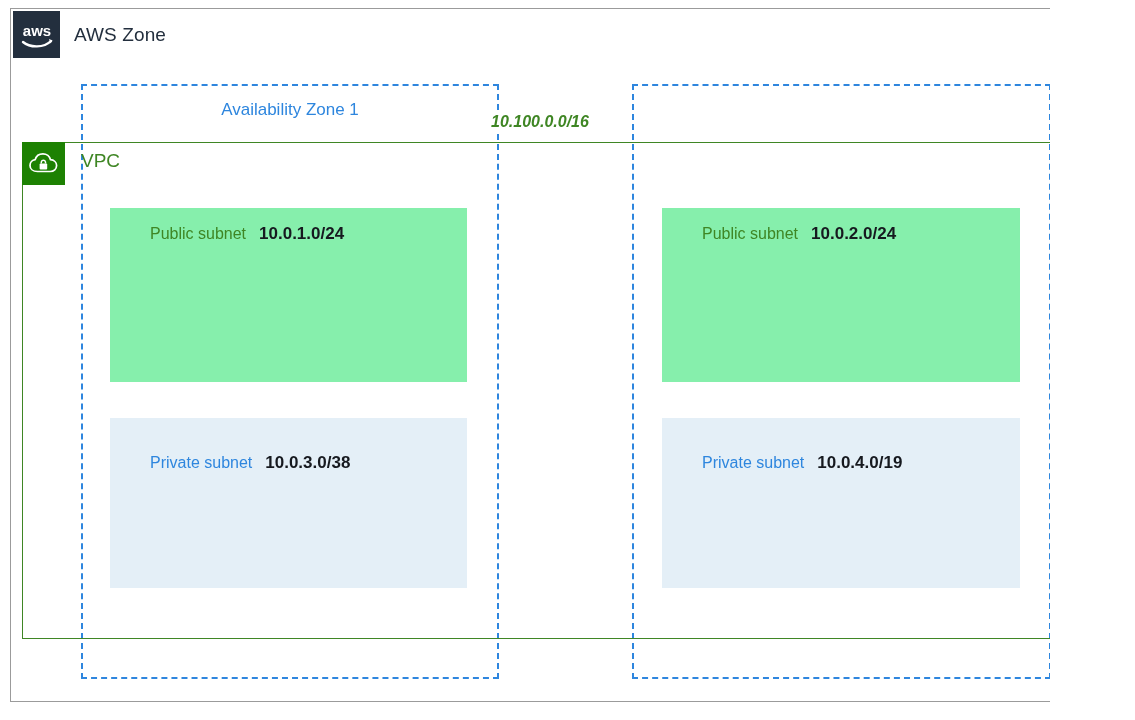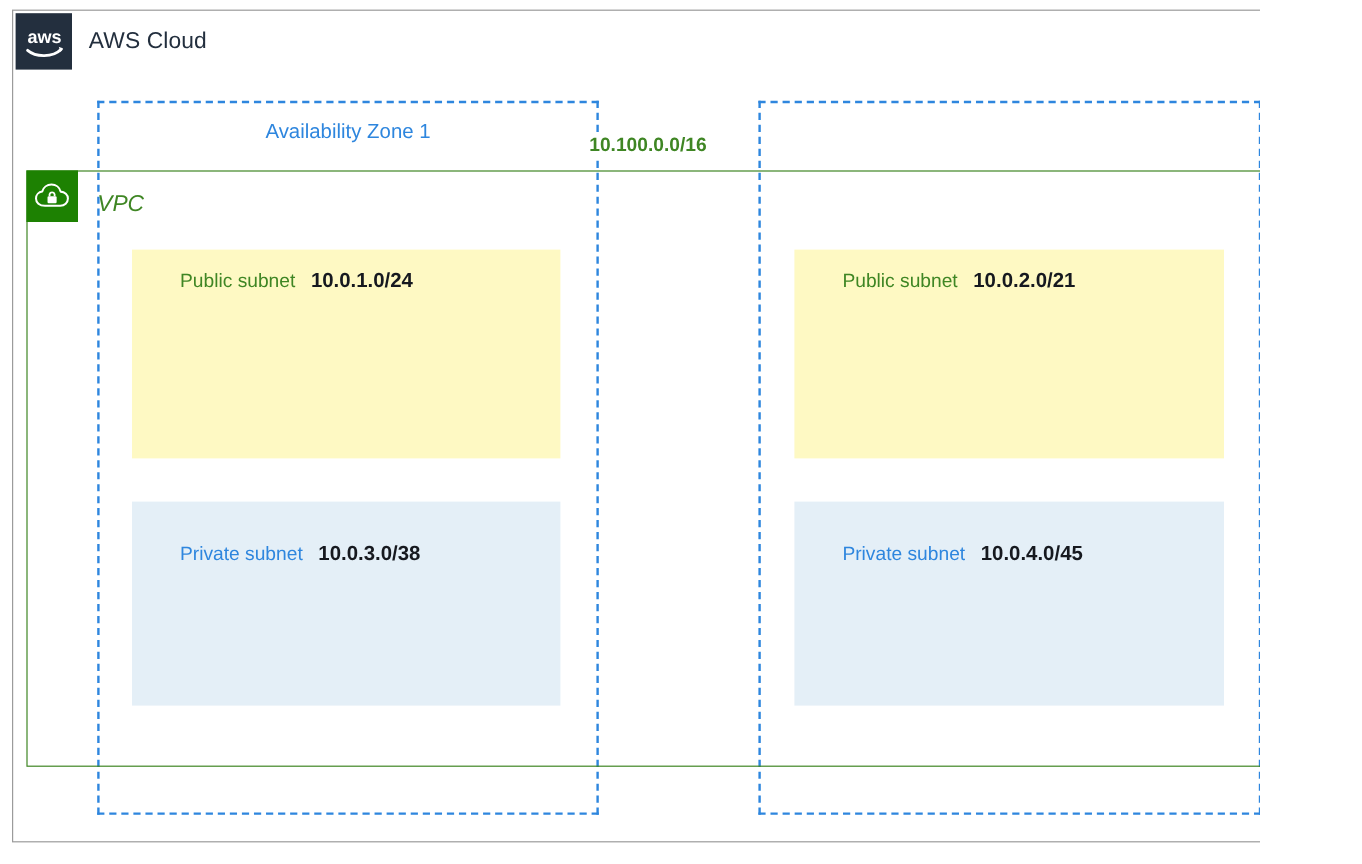--- a/index.html
+++ b/index.html
@@ -99,46 +99,46 @@
     box-sizing: border-box;
     display: flex;
     align-items: center;
     justify-content: center;
   }
   .vpc-icon svg { display: block; }
 
   .vpc-label {
     position: absolute;
     left: 81px;
-    top: 160px;
+    top: 150px;
     font-size: 19px;
     color: #3F8624;
     white-space: nowrap;
-    font-style: italic;
   }
 
   
   .vpc-cidr {
     position: absolute;
     left: 489px;
     top: 113px;
     font-size: 16px;
     font-weight: bold;
     color: #3F8624;
     white-space: nowrap;
     background: #ffffff;
     padding: 0 2px;
+    font-style: italic;
   }
 
   
   .subnet {
     position: absolute;
     box-sizing: border-box;
   }
-  .subnet-public  { background: #fef9c3; }
+  .subnet-public  { background: #86efac; }
   .subnet-private { background: #E4EFF7; }
 
   .subnet-pub-1  { left: 110px; top: 208px; width: 357px; height: 174px; }
   .subnet-pub-2  { left: 662px; top: 208px; width: 358px; height: 174px; }
   .subnet-priv-1 { left: 110px; top: 418px; width: 357px; height: 170px; }
   .subnet-priv-2 { left: 662px; top: 418px; width: 358px; height: 170px; }
 
   .subnet-head {
     position: absolute;
     top: 16px;
@@ -167,21 +167,21 @@
   <div class="cloud-frame"></div>
 
   <div class="aws-badge">
     <svg width="36" height="30" viewBox="0 0 36 30" aria-hidden="true">
       <text x="18" y="16" fill="#ffffff" font-family="Liberation Sans, sans-serif" font-size="15" font-weight="bold" text-anchor="middle">aws</text>
       <path d="M4 22 C11 28, 25 28, 32 21" stroke="#ffffff" stroke-width="2.4" fill="none" stroke-linecap="round"></path>
       <path d="M30 19 L33.5 20.5 L31.5 23.6 Z" fill="#ffffff"></path>
     </svg>
   </div>
 
-  <div class="cloud-title">AWS Cloud</div>
+  <div class="cloud-title">AWS Zone</div>
 
   <div class="az-box az-1"></div>
   <div class="az-box az-2"></div>
 
   <div class="az-label az-label-1">Availability Zone 1</div>
 
   <div class="vpc-box"></div>
 
   <div class="vpc-icon">
     <svg width="32" height="26" viewBox="0 0 32 26" aria-hidden="true">
@@ -200,31 +200,31 @@
   <div class="subnet subnet-public subnet-pub-1">
     <div class="subnet-head">
       <span class="subnet-name subnet-name-public">Public subnet</span>
       <span class="subnet-cidr">10.0.1.0/24</span>
     </div>
   </div>
 
   <div class="subnet subnet-public subnet-pub-2">
     <div class="subnet-head">
       <span class="subnet-name subnet-name-public">Public subnet</span>
-      <span class="subnet-cidr">10.0.2.0/21</span>
+      <span class="subnet-cidr">10.0.2.0/24</span>
     </div>
   </div>
 
   <div class="subnet subnet-private subnet-priv-1">
     <div class="subnet-head">
       <span class="subnet-name subnet-name-private">Private subnet</span>
       <span class="subnet-cidr">10.0.3.0/38</span>
     </div>
   </div>
 
   <div class="subnet subnet-private subnet-priv-2">
     <div class="subnet-head">
       <span class="subnet-name subnet-name-private">Private subnet</span>
-      <span class="subnet-cidr">10.0.4.0/45</span>
+      <span class="subnet-cidr">10.0.4.0/19</span>
     </div>
   </div>
 
 </div>
 
 </body></html>

